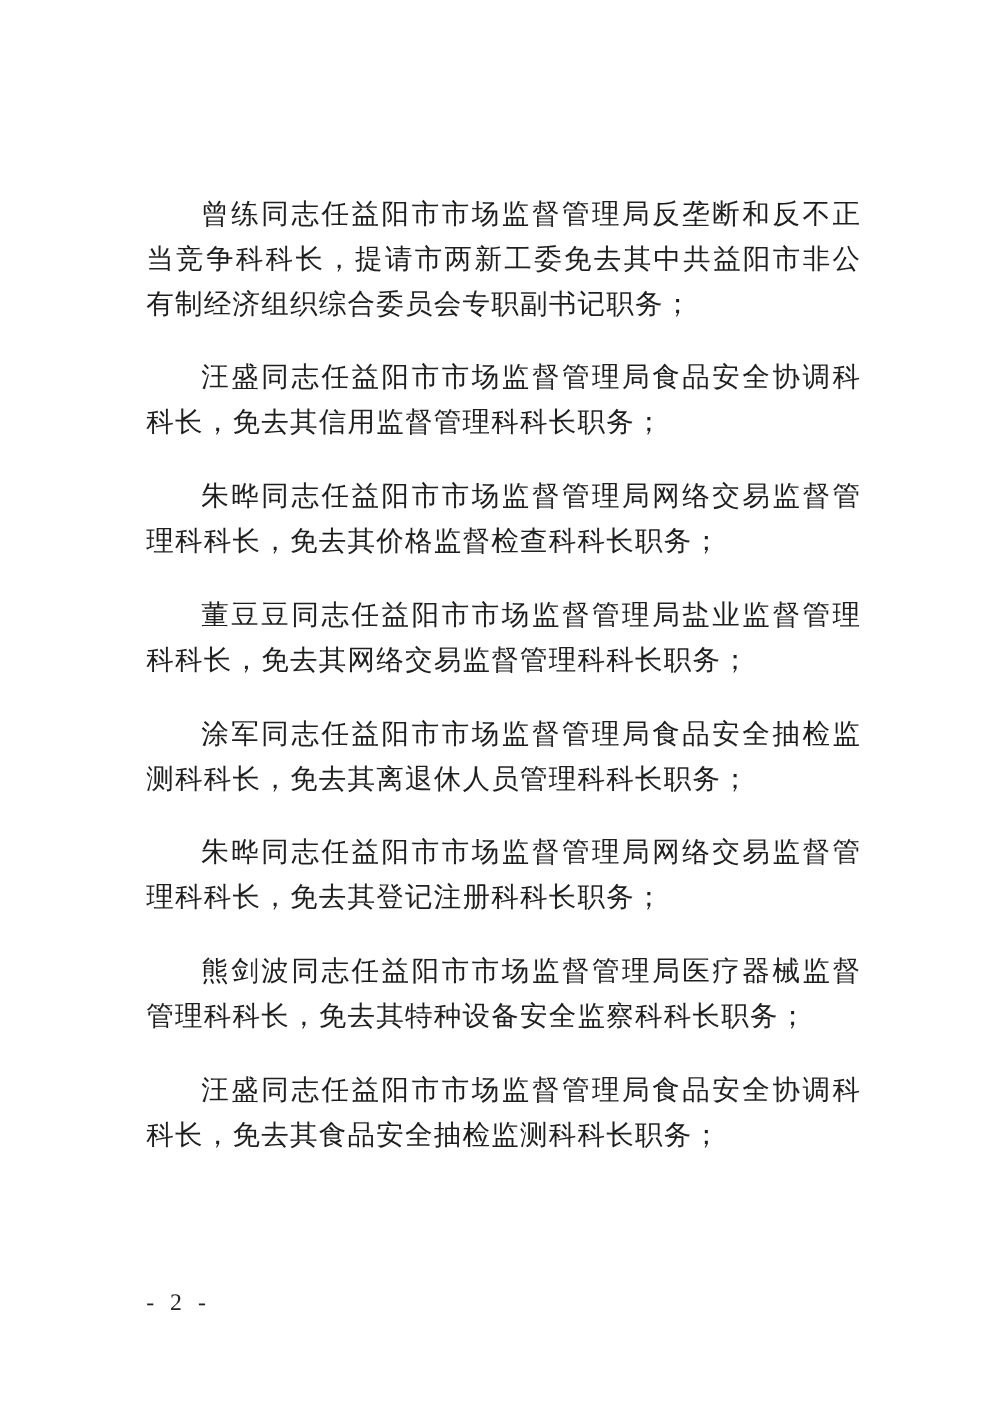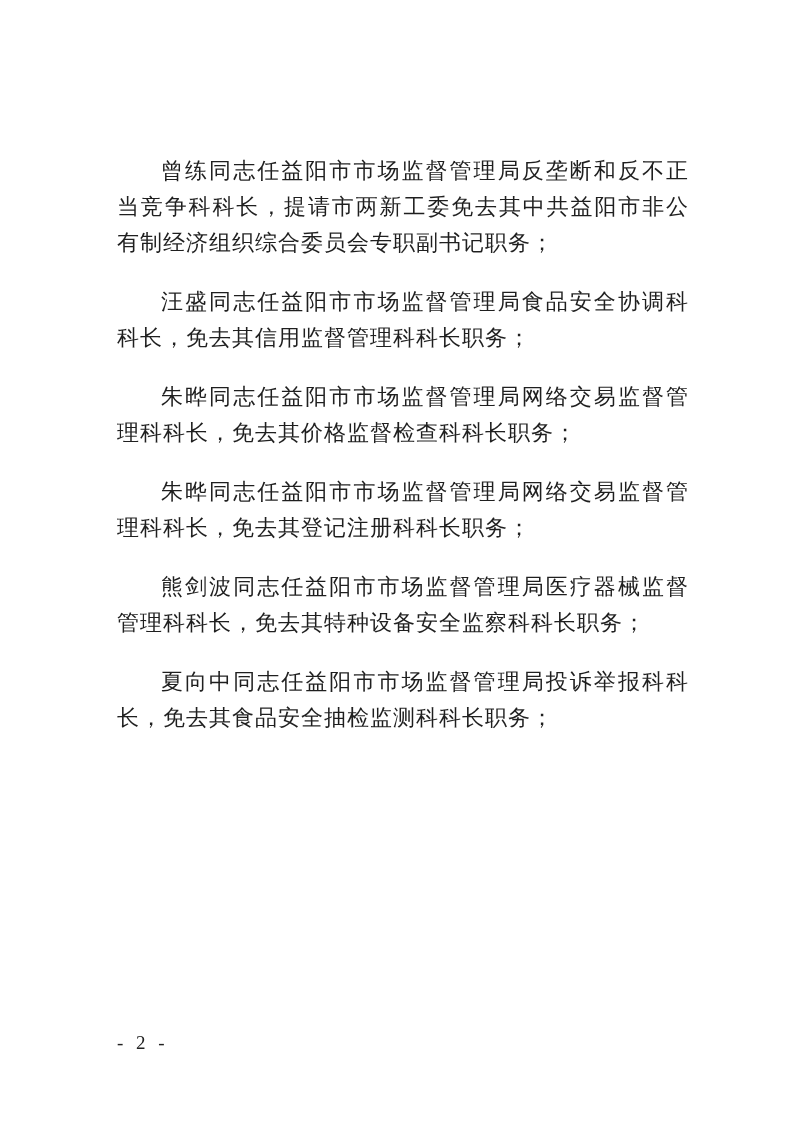--- a/index.html
+++ b/index.html
@@ -44,18 +44,20 @@
   }
 </style>
 </head>
 <body>
 
 <div class="page">
   <div class="body-text">
     <p>曾练同志任益阳市市场监督管理局反垄断和反不正当竞争科科长，提请市两新工委免去其中共益阳市非公有制经济组织综合委员会专职副书记职务；</p>
     <p>汪盛同志任益阳市市场监督管理局食品安全协调科科长，免去其信用监督管理科科长职务；</p>
     <p>朱晔同志任益阳市市场监督管理局网络交易监督管理科科长，免去其价格监督检查科科长职务；</p>
+    <p>董豆豆同志任益阳市市场监督管理局盐业监督管理科科长，免去其网络交易监督管理科科长职务；</p>
+    <p>涂军同志任益阳市市场监督管理局食品安全抽检监测科科长，免去其离退休人员管理科科长职务；</p>
     <p>朱晔同志任益阳市市场监督管理局网络交易监督管理科科长，免去其登记注册科科长职务；</p>
     <p>熊剑波同志任益阳市市场监督管理局医疗器械监督管理科科长，免去其特种设备安全监察科科长职务；</p>
-    <p>夏向中同志任益阳市市场监督管理局投诉举报科科长，免去其食品安全抽检监测科科长职务；</p>
+    <p>汪盛同志任益阳市市场监督管理局食品安全协调科科长，免去其食品安全抽检监测科科长职务；</p>
   </div>
   <div class="page-number">- 2 -</div>
 </div>
 
 </body></html>

